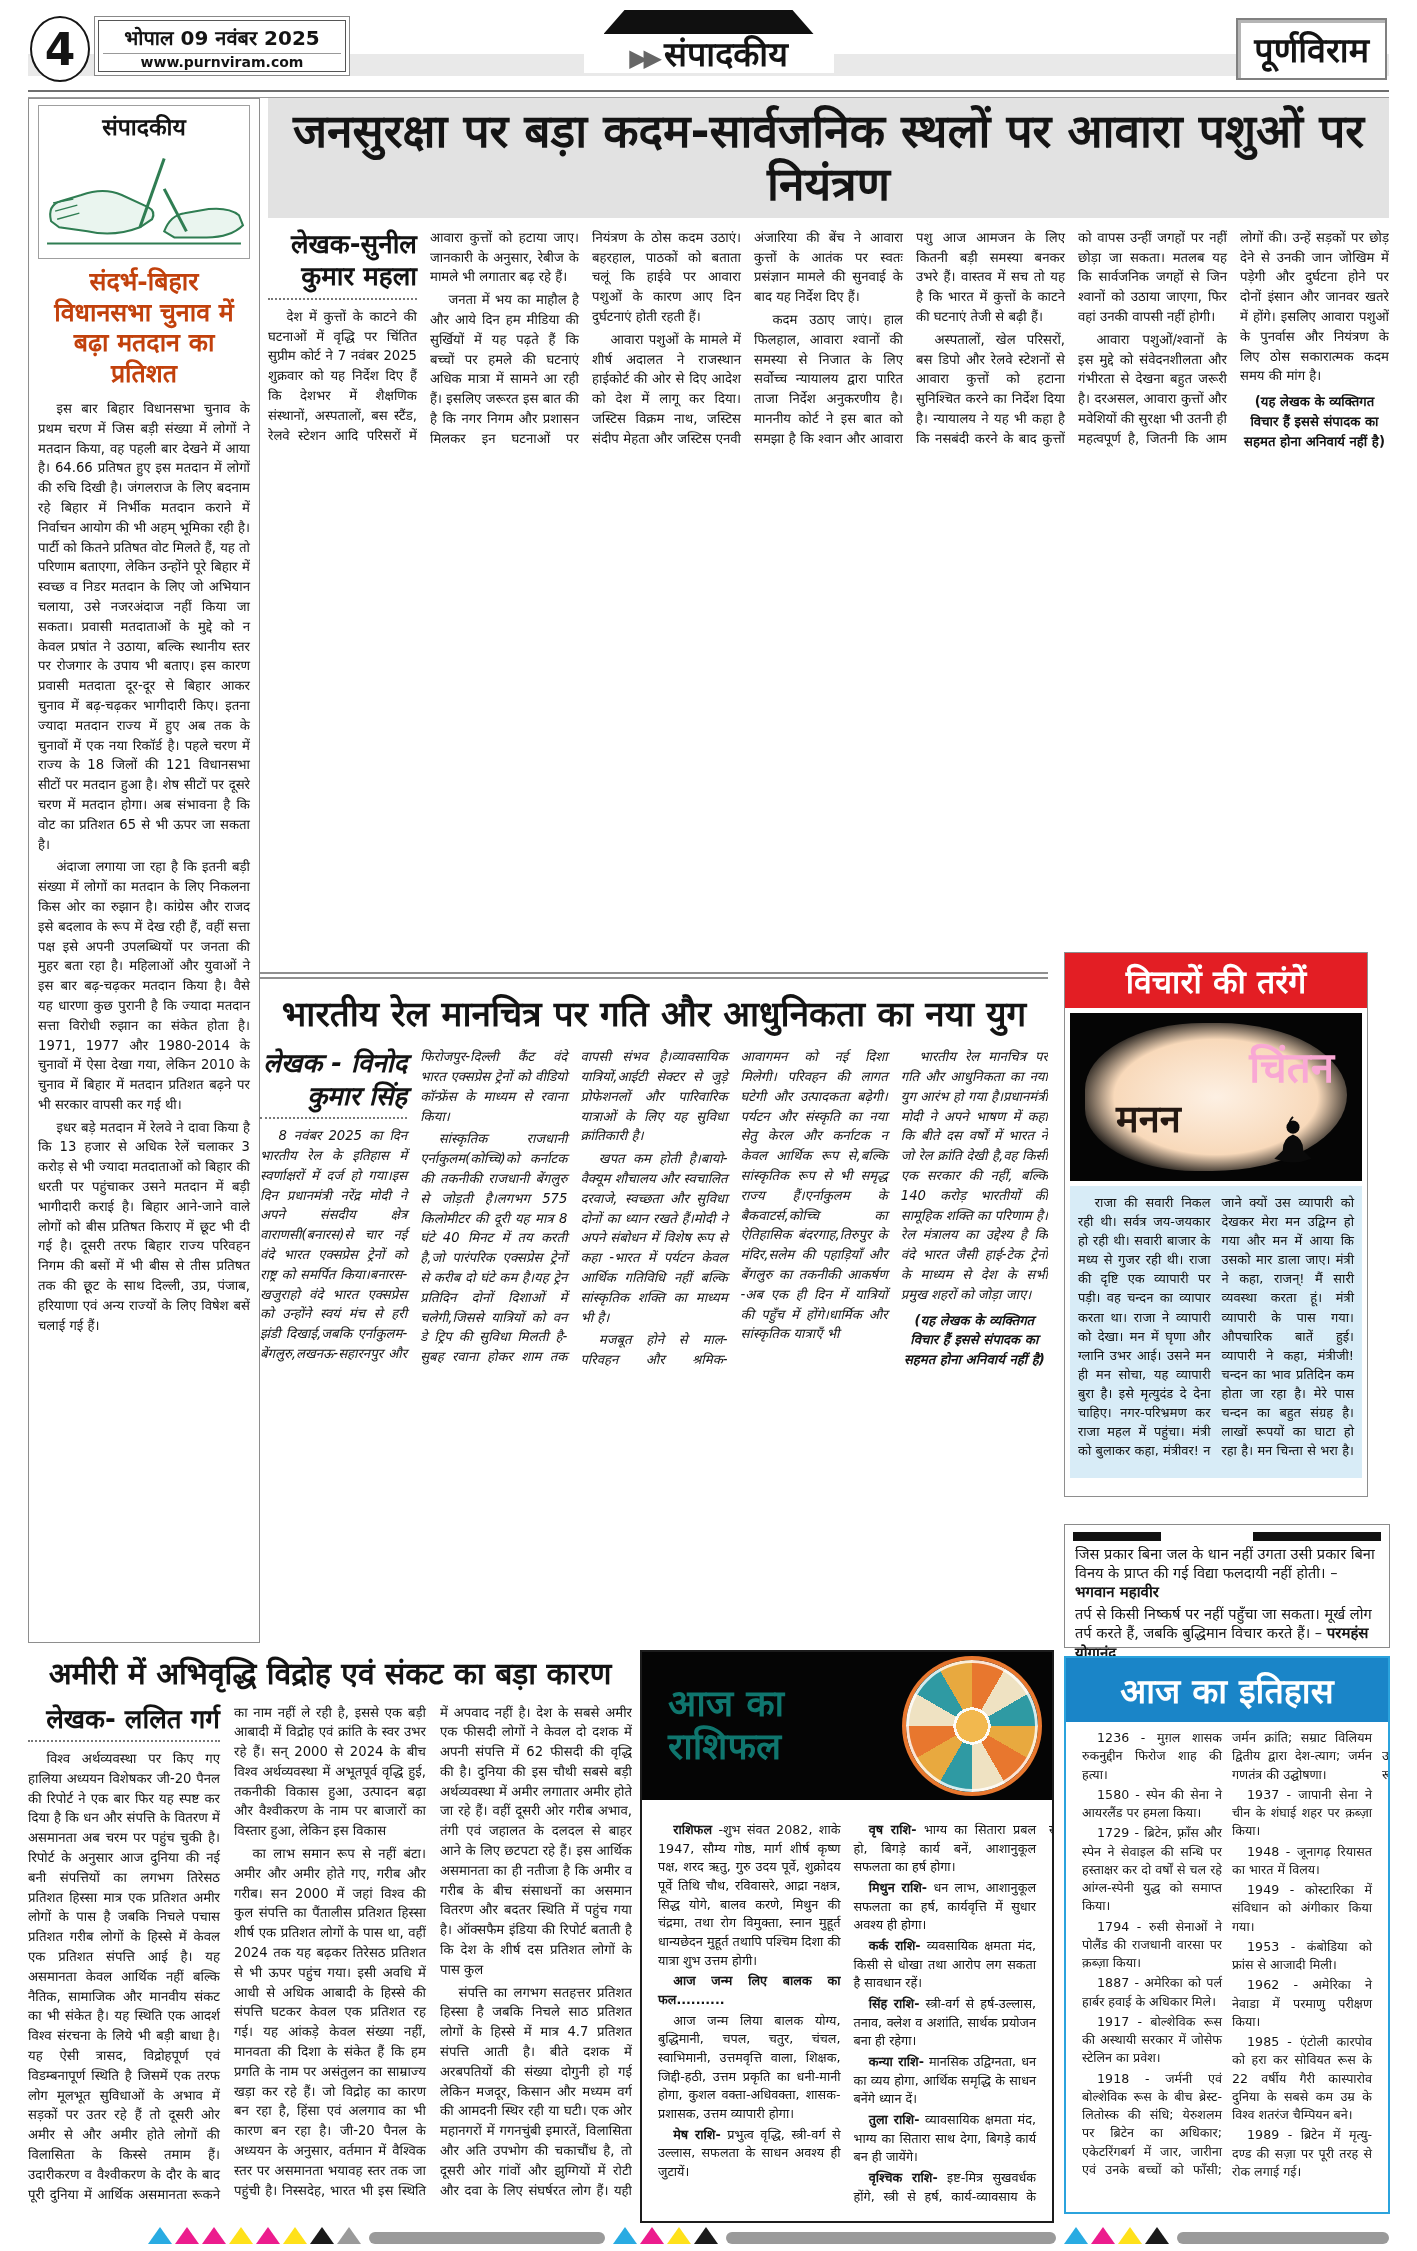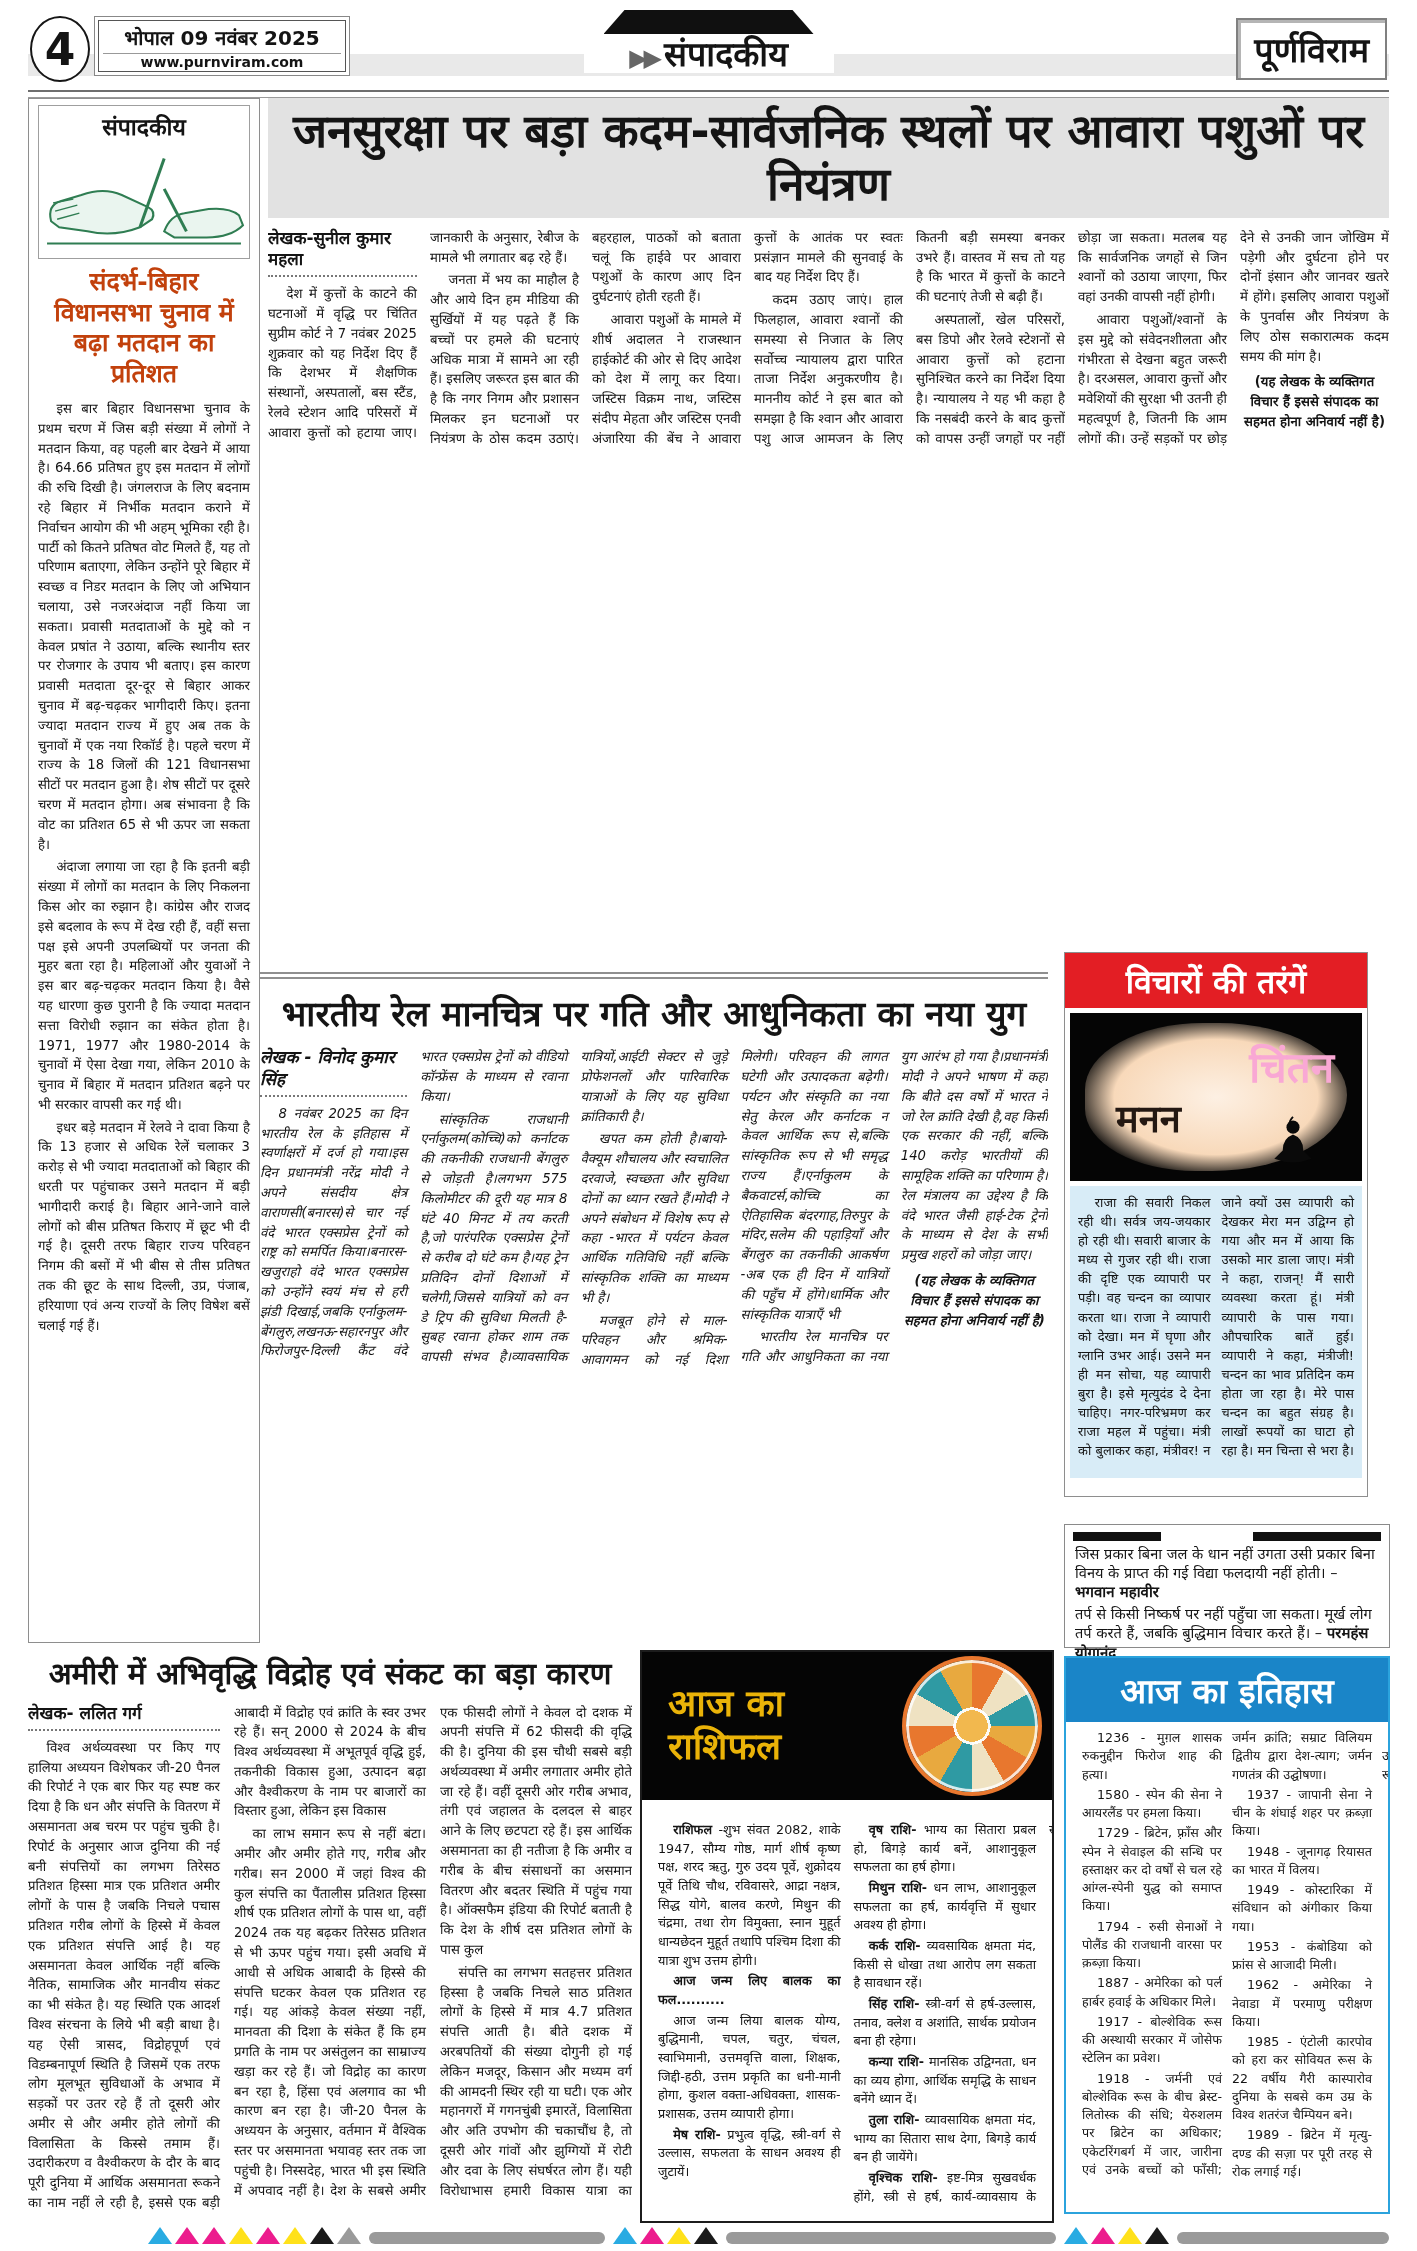--- a/index.html
+++ b/index.html
@@ -20,21 +20,21 @@
            clip-path:polygon(10% 0,90% 0,100% 100%,0 100%);}
   .sectitle{background:#fff;font-size:34px;font-weight:bold;line-height:1.1;padding:2px 0 0;}
   .sectitle .arr{color:#666;font-size:24px;letter-spacing:-4px;margin-right:6px;}
   .masthead{position:absolute;right:2px;top:8px;border:2px solid #808080;background:#fff;
             box-shadow:3px 3px 0 #b5b5b5 inset;padding:6px 16px;font-size:34px;font-weight:bold;}
   #hdr-rule{position:absolute;left:28px;top:90px;width:1361px;height:5px;
             border-top:2px solid #6e6e6e;border-bottom:1px solid #9a9a9a;}
   
   .jtext{text-align:justify;font-size:13.2px;line-height:1.5;}
   .jtext p{margin:0 0 3px;text-indent:1.4em;}
-  .byline{font-weight:bold;font-size:17px;text-align:left;text-indent:0!important;
+  .byline{font-weight:bold;font-size:26px;text-align:right;text-indent:0!important;
           padding-bottom:5px;border-bottom:2px dotted #777;margin:0 0 7px!important;line-height:1.25;}
   .disclaimer{font-weight:bold;text-align:center;text-indent:0!important;margin-top:6px!important;}
   
   #editorial{position:absolute;left:28px;top:98px;width:232px;height:1545px;
              border:1px solid #8e8e8e;box-sizing:border-box;padding:6px 9px;}
   #editorial .ebox{border:1px solid #9f9f9f;padding:4px 4px 0;}
   #editorial .etitle{font-size:23px;font-weight:bold;text-align:center;}
   #editorial .ehead{font-size:25px;line-height:1.22;font-weight:bold;color:#c2410c;
                     text-align:center;margin:8px 0 10px;}
   
@@ -81,21 +81,21 @@
                   line-height:1.45;text-align:justify;height:468px;overflow:hidden;box-sizing:border-box;}
   #history .hbody p{margin:0 0 2px;text-indent:1.2em;}
   
   #wealth{position:absolute;left:28px;top:1650px;width:604px;height:573px;}
   #wealth .bighead{background:#fff;font-size:30px;margin-bottom:4px;}
   #wealth .cols{column-count:3;column-gap:14px;height:515px;overflow:hidden;}
   
   #horo{position:absolute;left:640px;top:1650px;width:414px;height:573px;
         border:2px solid #1c1c1c;box-sizing:border-box;background:#fff;}
   #horo .hhdr{background:#050505;height:148px;display:flex;align-items:center;}
-  #horo .htitle{color:#eab308;font-weight:bold;font-size:37px;line-height:1.15;padding-left:26px;flex:1;}
+  #horo .htitle{color:#0f766e;font-weight:bold;font-size:37px;line-height:1.15;padding-left:26px;flex:1;}
   .wheel{width:132px;height:132px;border-radius:50%;margin-right:14px;flex:0 0 auto;
          background:
            radial-gradient(circle,#f2b84e 0 17%,rgba(255,255,255,.95) 17% 20%,rgba(255,255,255,0) 20%),
            conic-gradient(#e8772e 0 30deg,#efe2c2 30deg 60deg,#2f9aa3 60deg 90deg,#e8a93f 90deg 120deg,
                           #e8772e 120deg 150deg,#efe2c2 150deg 180deg,#2f9aa3 180deg 210deg,#e8a93f 210deg 240deg,
                           #e8772e 240deg 270deg,#efe2c2 270deg 300deg,#2f9aa3 300deg 330deg,#e8a93f 330deg 360deg);
          box-shadow:0 0 0 4px #e8772e,inset 0 0 0 3px rgba(255,255,255,.8);}
   #horo .hbody{padding:8px 16px;column-count:2;column-gap:13px;font-size:12.7px;line-height:1.47;
                text-align:justify;height:410px;overflow:hidden;box-sizing:border-box;margin-top:13px;}
   #horo .hbody p{margin:0 0 2px;text-indent:1.2em;}

